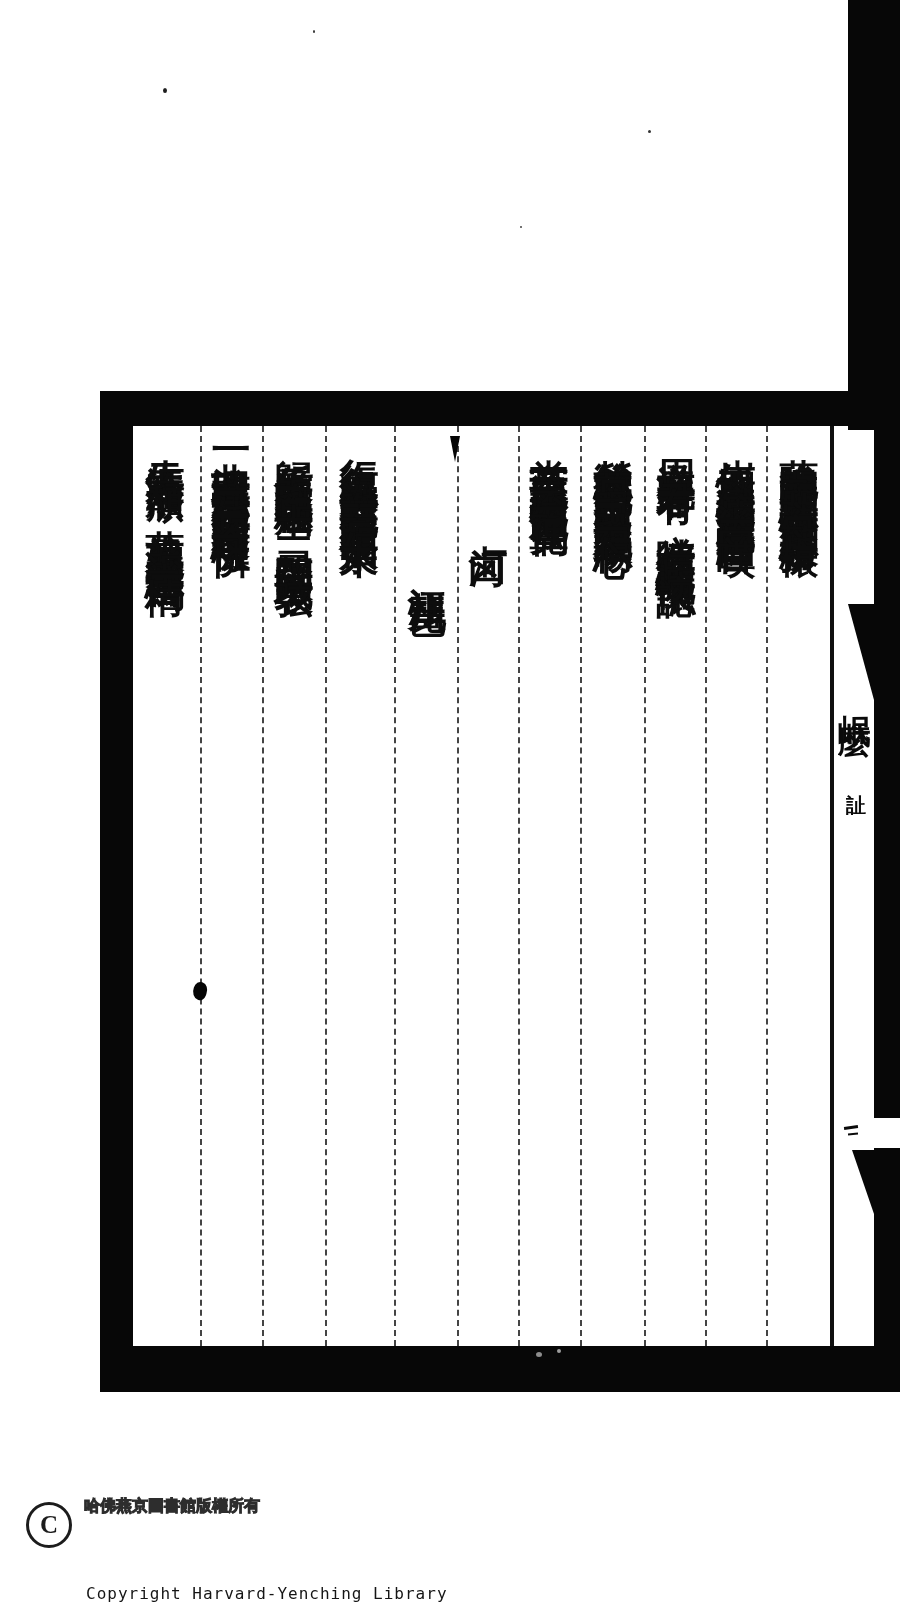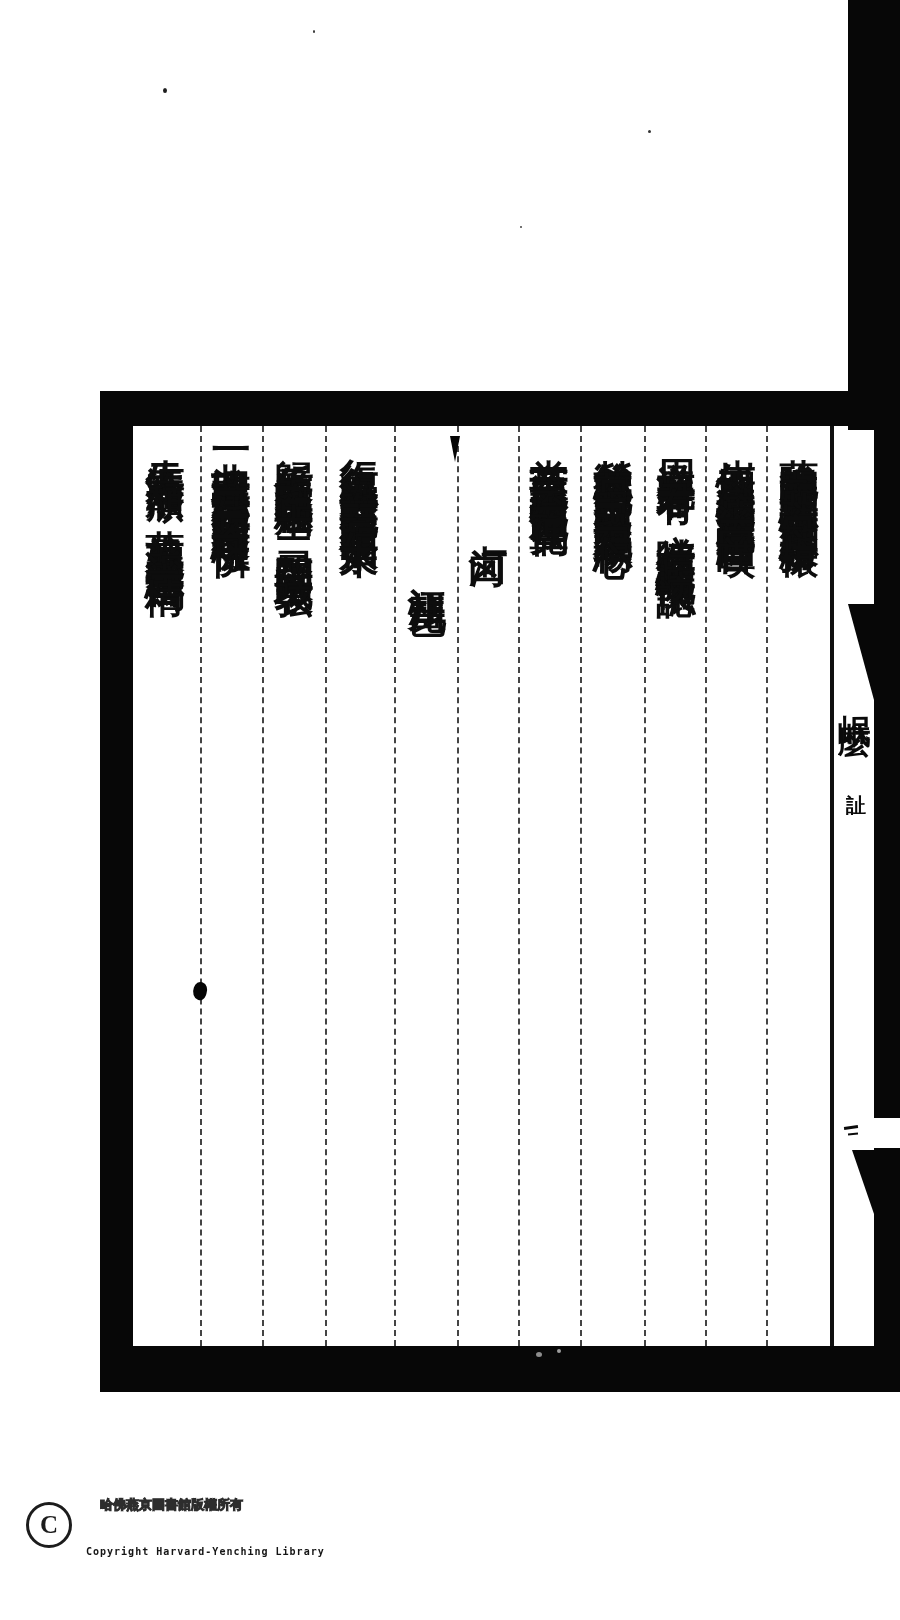--- a/index.html
+++ b/index.html
@@ -63,28 +63,28 @@
   .s6 { left:557px; top:1349px; width:4px; height:4px; background:#9d9d9d; z-index:6; }
   
   .stamp-circle {
     position:absolute; left:26px; top:1502px; width:40px; height:40px;
     border:3px solid #1c1c1c; border-radius:50%;
     text-align:center; line-height:40px;
     font-size:25px; font-weight:bold; color:#1c1c1c;
   }
   .stamp-cn {
     position:absolute; left:84px; top:1496px; width:230px; height:34px;
-    font-size:13px; font-weight:bold; letter-spacing:0px;
+    font-size:16px; font-weight:bold; letter-spacing:0px;
     color:#6a6a6a; -webkit-text-stroke:1px #2d2d2d;
-    white-space:nowrap; overflow:hidden;margin-left:16px;
+    white-space:nowrap; overflow:hidden;
   }
   .stamp-en {
-    position:absolute; left:86px; top:1546px; width:260px; height:16px;
+    position:absolute; left:86px; top:1584px; width:260px; height:16px;
     font-family:"DejaVu Sans Mono","Liberation Mono",monospace;
-    font-size:10px; font-weight:bold; letter-spacing:1px; color:#151515;
+    font-size:16px; font-weight:normal; letter-spacing:1px; color:#151515;
     white-space:nowrap;
   }
 </style>
 </head>
 <body>
 
 <div class="page">
 
   <div class="blk bar-top-right"></div>
   <div class="blk border-top"></div>

